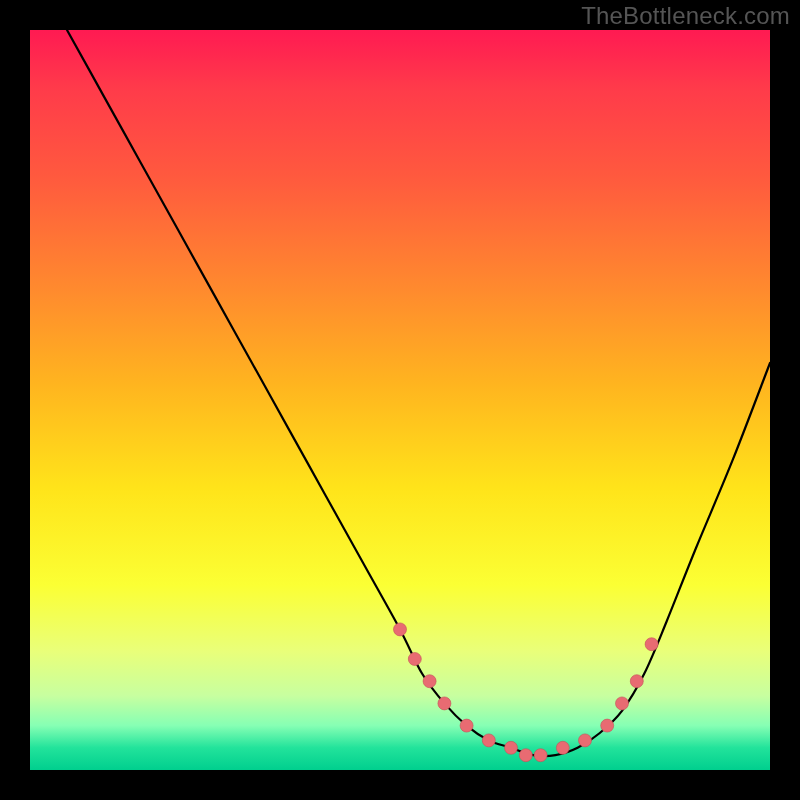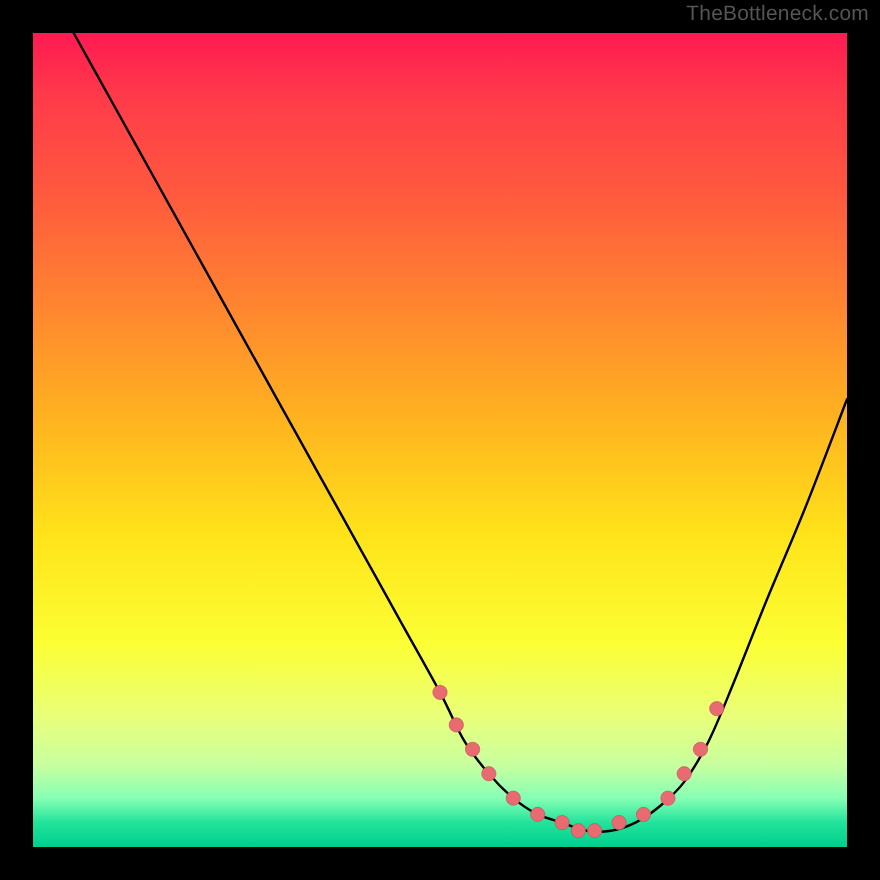--- a/index.html
+++ b/index.html
@@ -15,21 +15,21 @@
     position: relative;
     width: 800px;
     height: 800px;
     background: #000;
   }
   .watermark {
     position: absolute;
     top: 2px;
     right: 10px;
     color: #555;
-    font-size: 19px;
+    font-size: 24px;
     font-weight: 500;
     letter-spacing: 0.2px;
     user-select: none;
   }
   .plot {
     position: absolute;
     left: 30px;
     top: 30px;
     width: 740px;
     height: 740px;

